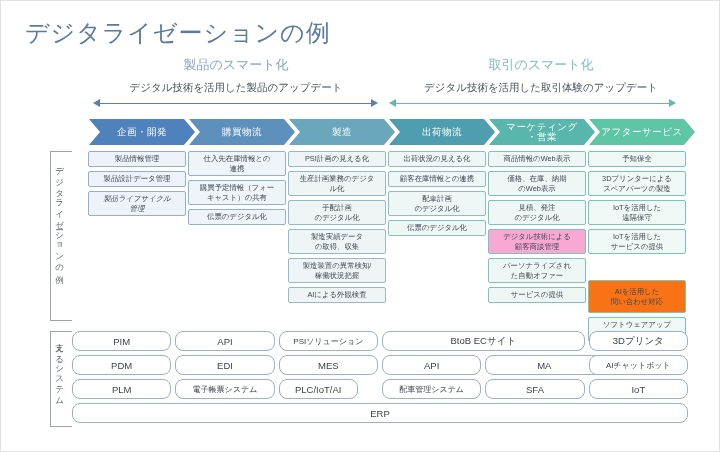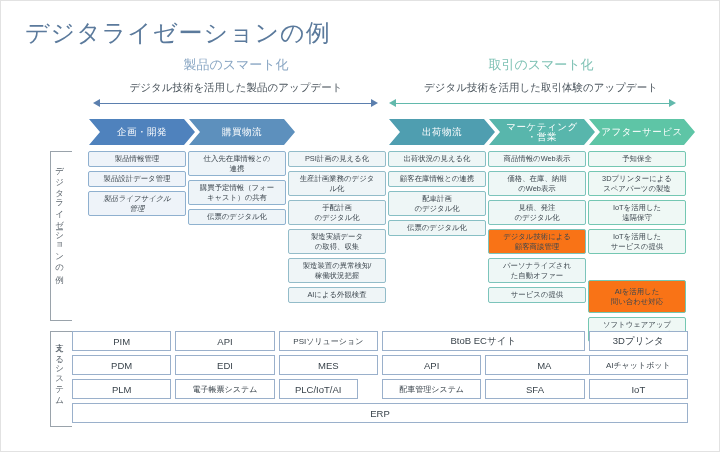--- a/index.html
+++ b/index.html
@@ -57,21 +57,21 @@
 
   .col{position:absolute;top:0;}
   .cell{box-sizing:border-box;width:100%;margin-bottom:4px;padding:2px 3px;
         border-radius:2px;font-size:7.4px;line-height:1.24;text-align:center;
         color:#3d474f;display:flex;align-items:center;justify-content:center;}
 
   
   #lower{position:absolute;left:49px;top:330px;width:644px;height:100px;}
   .sys-row{position:absolute;left:22px;right:0;height:20px;}
   .pill{position:absolute;box-sizing:border-box;height:20px;
-        border:1px solid #9ab0cb;border-radius:0;background:#fff;
+        border:1px solid #9ab0cb;border-radius:8px;background:#fff;
         display:flex;align-items:center;justify-content:center;
         font-size:9.5px;color:#39434b;text-align:center;white-space:nowrap;}
   .pill.small{font-size:8px;}
 </style>
 </head>
 <body>
 
 <div id="page">
 
   <div class="title">デジタライゼーションの例</div>
@@ -91,20 +91,23 @@
     <div class="bar"></div>
     <div class="hd r"></div>
   </div>
 
   <div id="chevrons">
       <div class="chev" style="left: 0px; width: 106px; background: rgb(79, 130, 189); z-index: 6;">
         <span>企画・開発</span>
       </div>
       <div class="chev" style="left: 100px; width: 106px; background: rgb(93, 144, 189); z-index: 5;">
         <span>購買物流</span>
+      </div>
+      <div class="chev" style="left: 200px; width: 106px; background: rgb(106, 167, 189); z-index: 4;">
+        <span>製造</span>
       </div>
       <div class="chev" style="left: 300px; width: 106px; background: rgb(79, 158, 176); z-index: 3;">
         <span>出荷物流</span>
       </div>
       <div class="chev" style="left: 400px; width: 106px; background: rgb(88, 182, 172); z-index: 2;">
         <span>マーケティング<br>・営業</span>
       </div>
       <div class="chev" style="left: 500px; width: 106px; background: rgb(94, 197, 166); z-index: 1;">
         <span>アフターサービス</span>
       </div>
@@ -134,21 +137,21 @@
       <div class="col" style="left: 338px; width: 98px;">
         <div class="cell" style="height: 16px; border: 1px solid rgb(135, 191, 196); background: rgb(238, 246, 246);">出荷状況の見える化</div>
         <div class="cell" style="height: 16px; border: 1px solid rgb(135, 191, 196); background: rgb(238, 246, 246);">顧客在庫情報との連携</div>
         <div class="cell" style="height: 25px; border: 1px solid rgb(135, 191, 196); background: rgb(238, 246, 246);">配車計画<br>のデジタル化</div>
         <div class="cell" style="height: 16px; border: 1px solid rgb(135, 191, 196); background: rgb(238, 246, 246);">伝票のデジタル化</div>
       </div>
       <div class="col" style="left: 438px; width: 98px;">
         <div class="cell" style="height: 16px; border: 1px solid rgb(124, 196, 187); background: rgb(238, 247, 246);">商品情報のWeb表示</div>
         <div class="cell" style="height: 25px; border: 1px solid rgb(124, 196, 187); background: rgb(238, 247, 246);">価格、在庫、納期<br>のWeb表示</div>
         <div class="cell" style="height: 25px; border: 1px solid rgb(124, 196, 187); background: rgb(238, 247, 246);">見積、発注<br>のデジタル化</div>
-        <div class="cell" style="height: 25px; border: 1px solid rgb(124, 196, 187); background: #f97316;">デジタル技術による<br>顧客商談管理</div>
+        <div class="cell" style="height: 25px; border: 1px solid rgb(124, 196, 187); background: #f9a8d4;">デジタル技術による<br>顧客商談管理</div>
         <div class="cell" style="height: 25px; border: 1px solid rgb(124, 196, 187); background: rgb(238, 247, 246);">パーソナライズされ<br>た自動オファー</div>
         <div class="cell" style="height: 16px; border: 1px solid rgb(124, 196, 187); background: rgb(238, 247, 246);">サービスの提供</div>
       </div>
       <div class="col" style="left: 538px; width: 98px;">
         <div class="cell" style="height: 16px; border: 1px solid rgb(116, 199, 178); background: rgb(239, 248, 245);">予知保全</div>
         <div class="cell" style="height: 25px; border: 1px solid rgb(116, 199, 178); background: rgb(239, 248, 245);">3Dプリンターによる<br>スペアパーツの製造</div>
         <div class="cell" style="height: 25px; border: 1px solid rgb(116, 199, 178); background: rgb(239, 248, 245);">IoTを活用した<br>遠隔保守</div>
         <div class="cell" style="height: 25px; border: 1px solid rgb(116, 199, 178); background: rgb(239, 248, 245);">IoTを活用した<br>サービスの提供</div>
         <div class="cell" style="height: 33px; border: 1px solid rgb(116, 199, 178); background: #f97316; margin-top: 26px;">AIを活用した<br>問い合わせ対応</div>
         <div class="cell" style="height: 25px; border: 1px solid rgb(116, 199, 178); background: rgb(239, 248, 245);">ソフトウェアアップ<br>デートによる体験改善</div>

